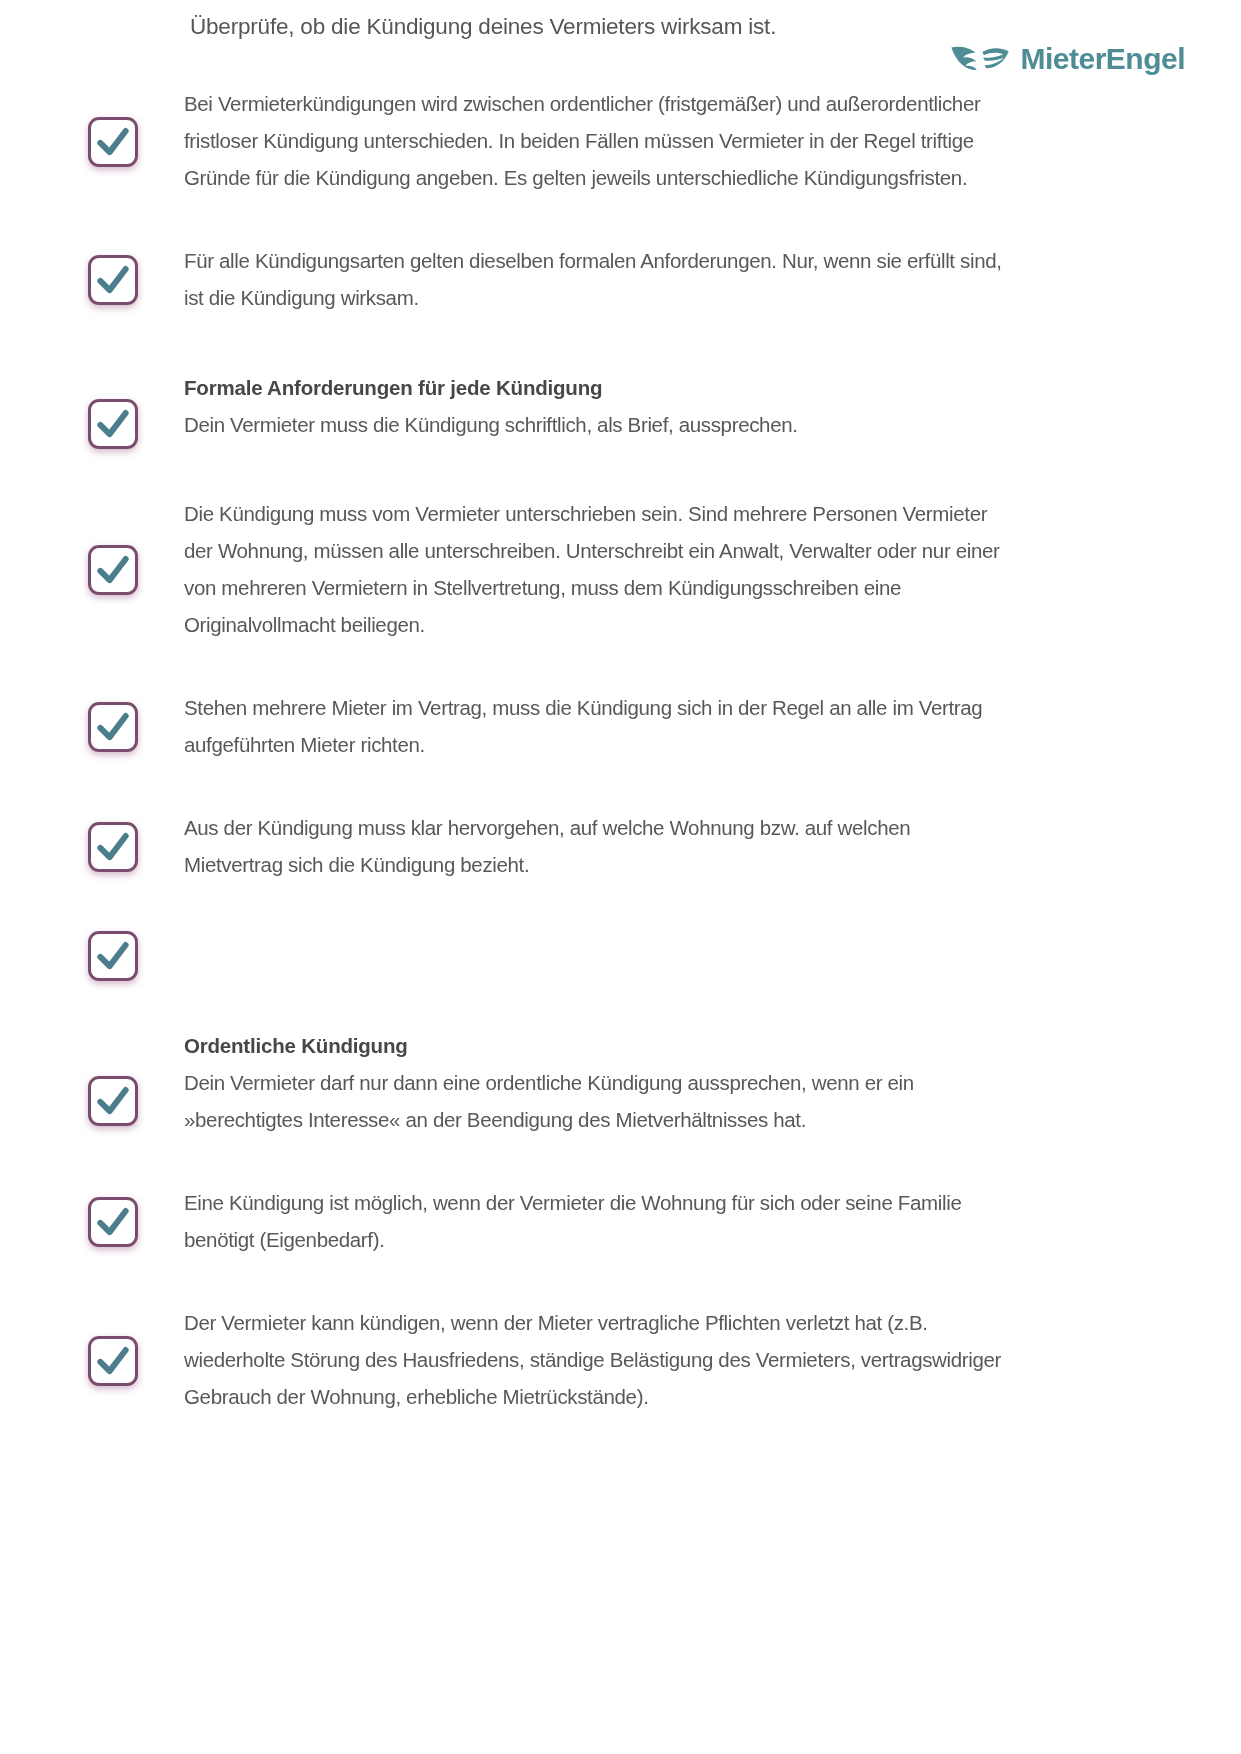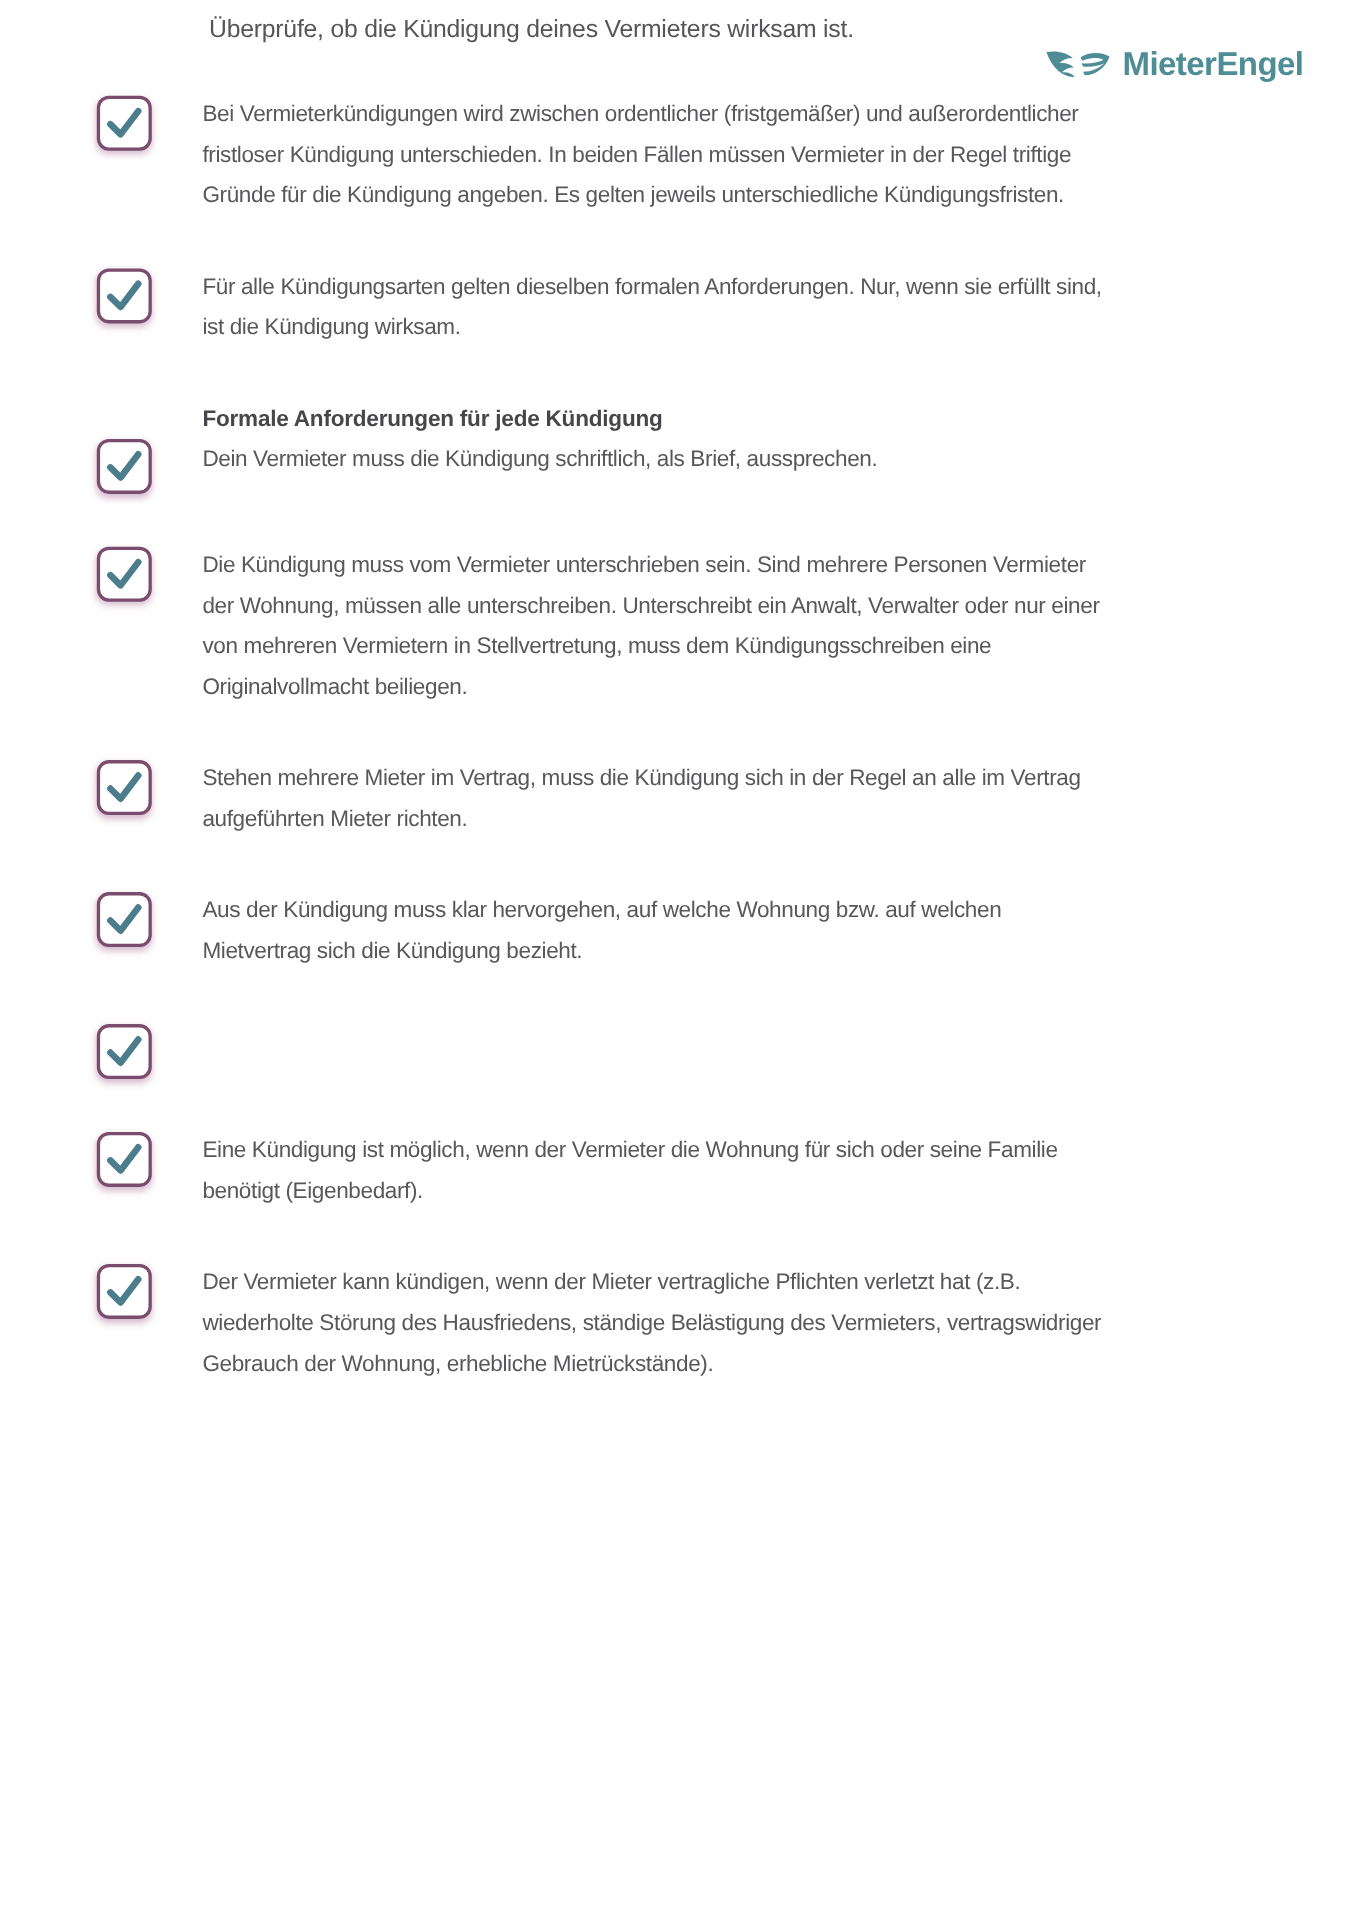--- a/index.html
+++ b/index.html
@@ -26,21 +26,21 @@
   .title{
     margin:100px 0 0 190px;width:800px;
     font-size:37px;font-weight:700;color:var(--title-color);
     letter-spacing:-0.8px;line-height:1.15;
   }
   .subtitle{
     margin:12px 0 17px 190px;width:800px;
     font-size:22.5px;color:var(--subtitle-color);letter-spacing:-0.2px;line-height:1.3;
   }
   .items{margin:44px 0 0 88px;}
-  .item{display:flex;align-items:flex-start;margin-bottom:46px;}
+  .item{display:flex;align-items:center;margin-bottom:46px;}
   .checkbox{
     flex:none;width:50px;height:50px;margin-top:2px;
     border:3px solid var(--checkbox-border);border-radius:11px;background:#fff;
     box-shadow:0 3px 7px rgba(178,128,162,0.55);
     display:flex;align-items:center;justify-content:center;
   }
   .item.has-heading .checkbox{margin-top:37px;}
   .checkbox svg{display:block;color:var(--check-teal);}
   .content{margin-left:46px;width:828px;}
   .item-heading{
@@ -142,20 +142,31 @@
 
 
     <div class="item">
       <div class="checkbox">
         <svg viewBox="0 0 52 52" width="44" height="44">
             <path d="M11 27 L22 38 L41 13" fill="none" stroke="currentColor" stroke-width="7" stroke-linecap="round" stroke-linejoin="round"></path>
           </svg>
       </div>
     </div>
 
+    <div class="item has-heading">
+      <div class="checkbox">
+        <svg viewBox="0 0 52 52" width="44" height="44">
+            <path d="M11 27 L22 38 L41 13" fill="none" stroke="currentColor" stroke-width="7" stroke-linecap="round" stroke-linejoin="round"></path>
+          </svg>
+      </div>
+      <div class="content">
+        <div class="item-heading">Ordentliche Kündigung</div>
+        <p class="item-text">Dein Vermieter darf nur dann eine ordentliche Kündigung aussprechen, wenn er ein »berechtigtes Interesse« an der Beendigung des Mietverhältnisses hat.</p>
+      </div>
+    </div>
 
     <div class="item">
       <div class="checkbox">
         <svg viewBox="0 0 52 52" width="44" height="44">
             <path d="M11 27 L22 38 L41 13" fill="none" stroke="currentColor" stroke-width="7" stroke-linecap="round" stroke-linejoin="round"></path>
           </svg>
       </div>
       <div class="content">
         <p class="item-text">Eine Kündigung ist möglich, wenn der Vermieter die Wohnung für sich oder seine Familie benötigt (Eigenbedarf).</p>
       </div>

